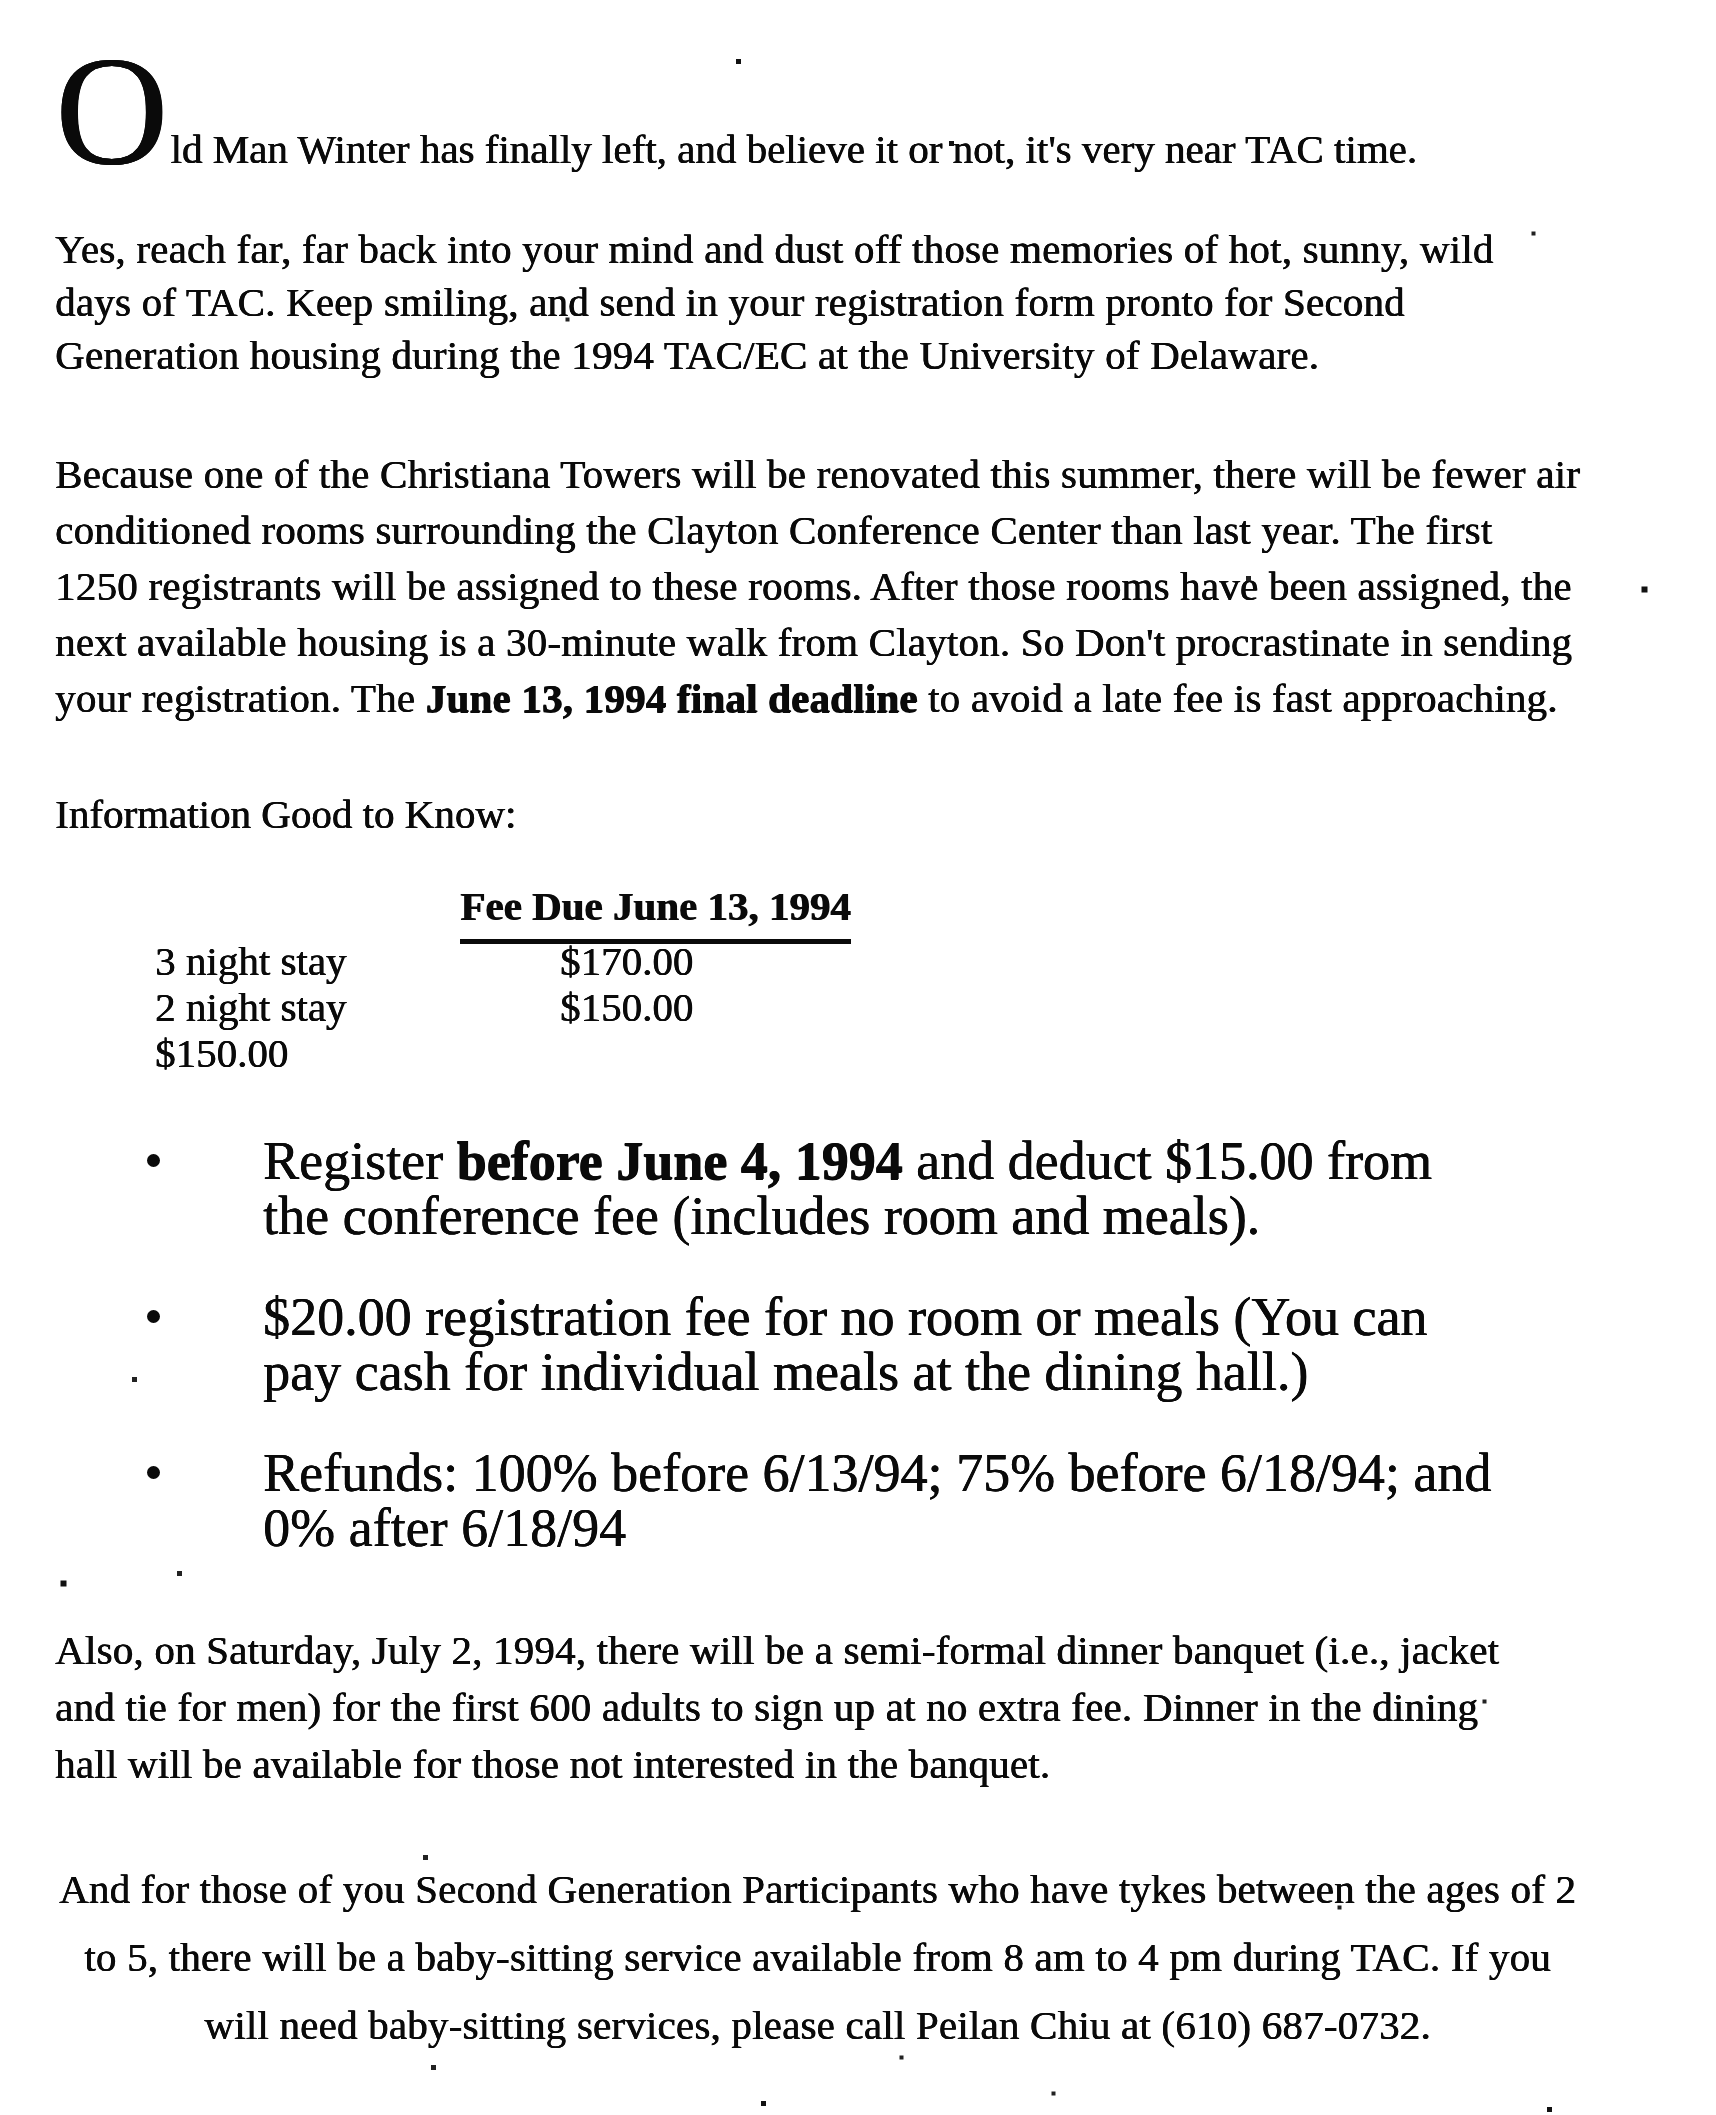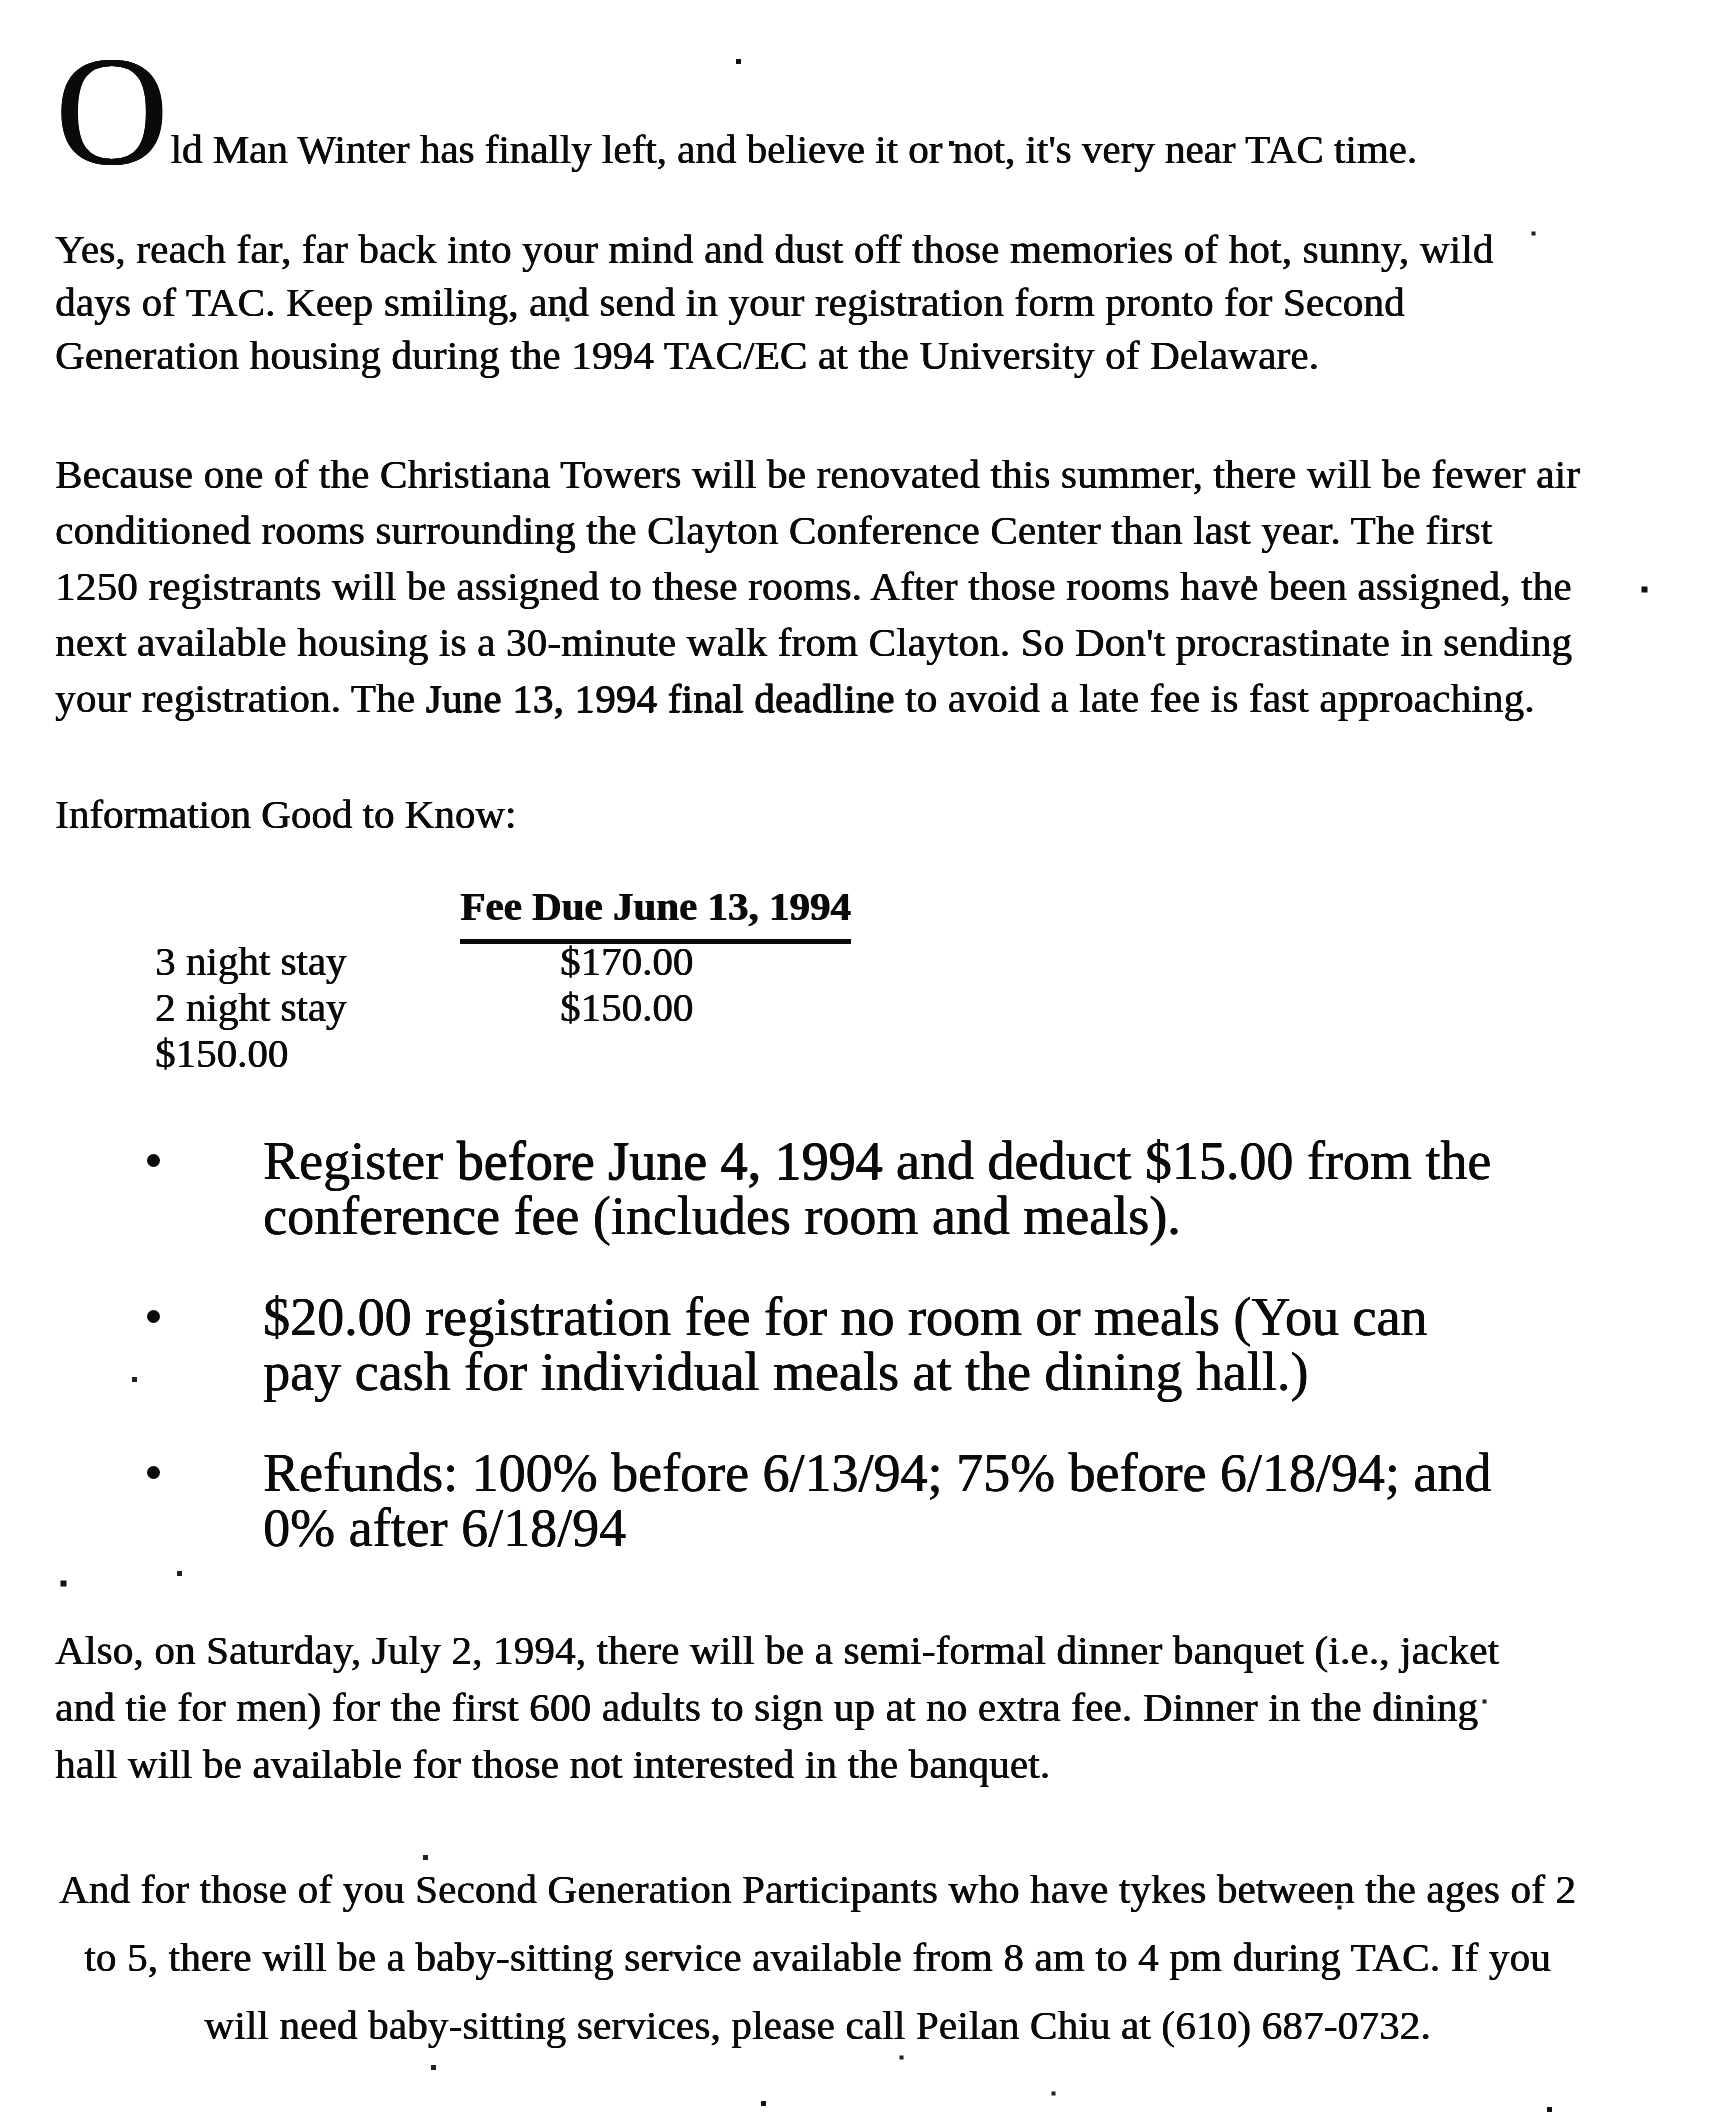--- a/index.html
+++ b/index.html
@@ -38,21 +38,21 @@
   .dropcap {
     font-size: 157px;
     line-height: 1;
     letter-spacing: 2px;
   }
   .opening-rest {
     font-size: 41px;
   }
   .p-intro   { margin-top: 34px;  width: 1470px; }
   .p-housing { margin-top: 64px;  width: 1525px; line-height: 56px; }
-  .bold-run  { font-weight: normal; text-shadow: 0.9px 0 0 currentColor, 0 0.5px 0 currentColor; }
+  .bold-run  { font-weight: bold; text-shadow: 0.9px 0 0 currentColor, 0 0.5px 0 currentColor; }
   .info-heading {
     margin-top: 64px;
     font-size: 41px;
   }
   
   .fee-table { margin-top: 44px; margin-left: 100px; }
   .fee-header {
     margin-left: 305px;
     margin-bottom: 8px;
   }

